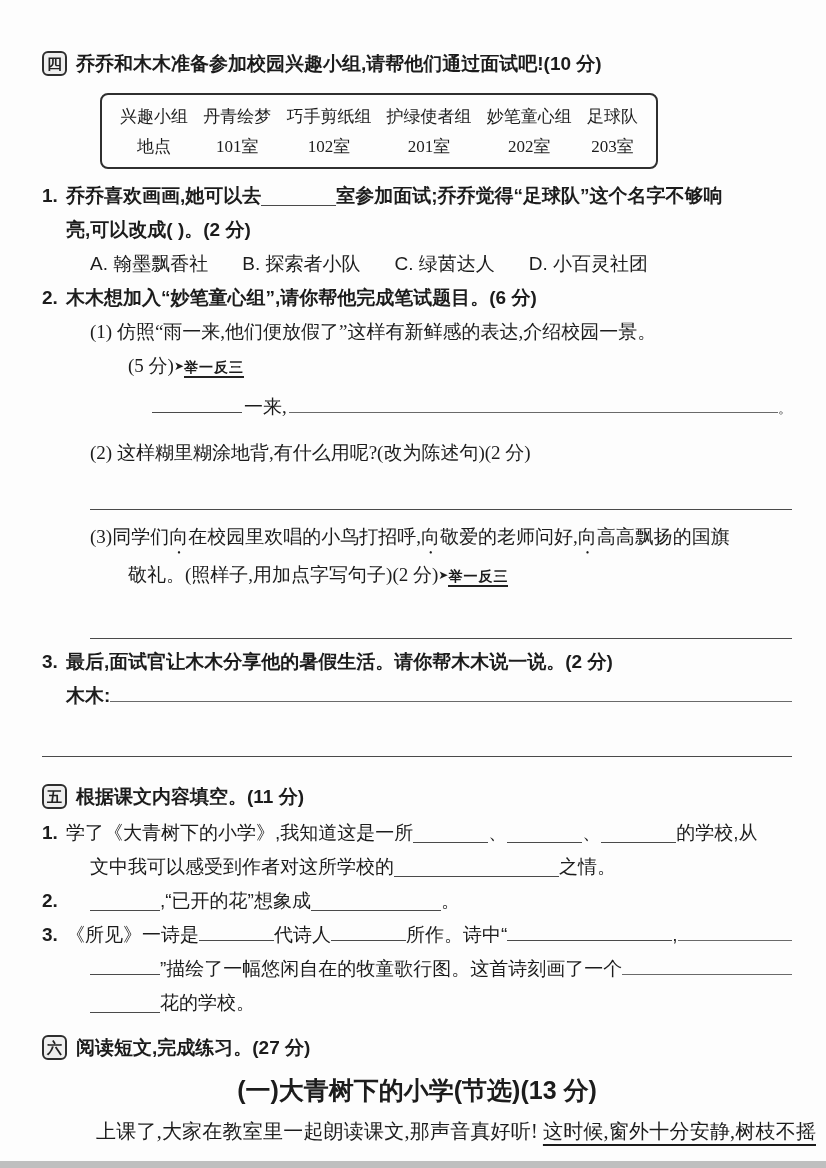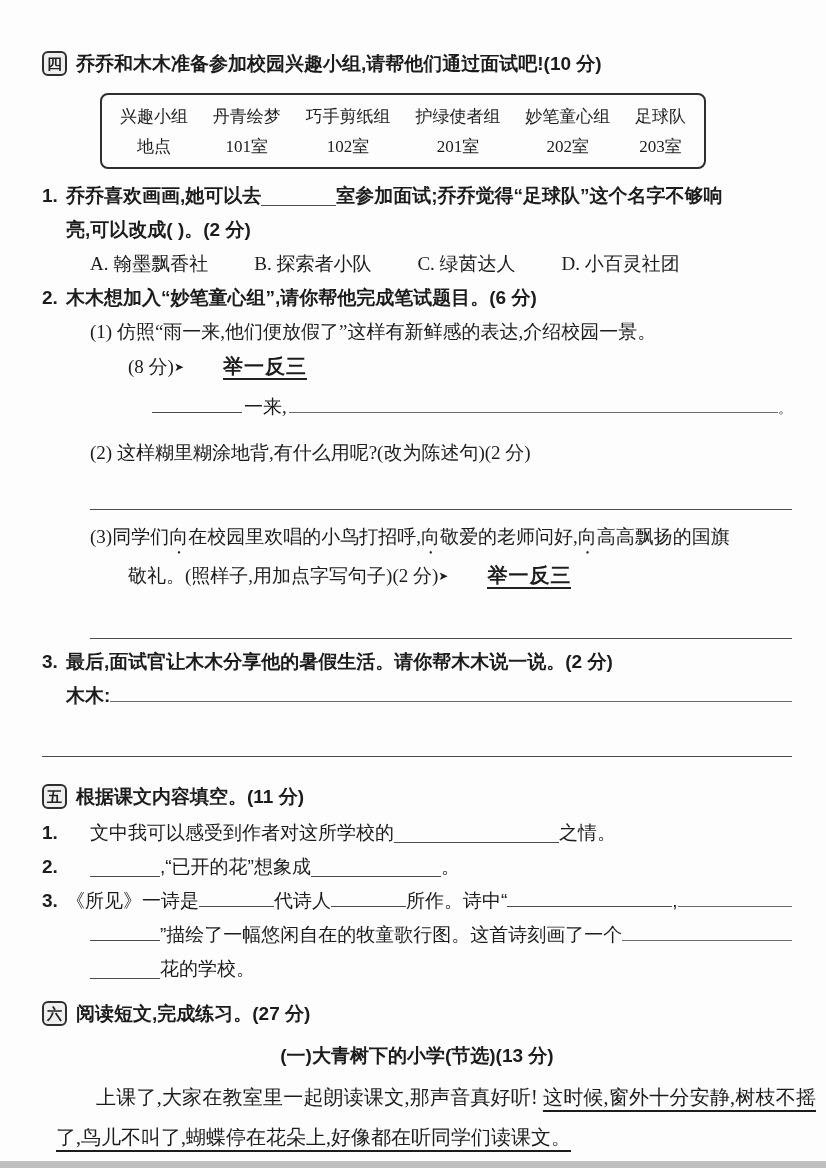--- a/index.html
+++ b/index.html
@@ -16,21 +16,21 @@
   
   .sec-head { display:flex; align-items:center; gap:9px; font-size:19px; font-weight:bold; line-height:27px; }
   .badge {
     flex:0 0 auto; width:25px; height:25px; border:2px solid #2e2e2e; border-radius:6px;
     background:#efefef; color:#222; font-size:15px; font-weight:bold;
     display:flex; align-items:center; justify-content:center;
   }
 
   
   .group-table {
-    margin:16px 0 0 58px; width:606px; height:76px;
+    margin:16px 0 0 58px; width:558px; height:76px;
     border:2px solid #2f2f2f; border-radius:8px;
     display:flex; align-items:stretch; justify-content:space-between;
     padding:6px 18px; font-family:"Liberation Serif", serif; font-size:17px;
   }
   .group-col { display:flex; flex-direction:column; justify-content:space-around; align-items:center; }
 
   
   .q { display:flex; align-items:flex-start; font-size:19px; line-height:34px; }
   .q-num { font-weight:bold; width:24px; flex:0 0 auto; }
   .q-body { flex:1; }
@@ -40,32 +40,32 @@
   .wrap-indent { padding-left:38px; }
 
   .blank { display:inline-block; border-bottom:1.6px solid #4a4a4a; height:22px; vertical-align:-4px; }.w70{width:70px}.w75{width:75px}.w90{width:90px}
   .w130{width:130px}.w165{width:165px}
   .blank-grow { flex:1; border-bottom:1.6px solid #6a6a6a; height:22px; }
   .fill-row { display:flex; align-items:baseline; }
   .ans-line { border-bottom:1.6px solid #4a4a4a; height:30px; }
 
   .marker { white-space:nowrap; }
   .marker .arrow { font-size:12px; vertical-align:2px; }
-  .marker .mk-text { font-family:"Liberation Sans", sans-serif; font-size:20px; font-weight:bold; border-bottom:2px solid #222; padding-bottom:1px; letter-spacing:1px;margin-left:39px; }
+  .marker .mk-text { font-family:"Liberation Sans", sans-serif; font-size:14px; font-weight:bold; border-bottom:2px solid #222; padding-bottom:1px; letter-spacing:1px; }
 
   .dotted {
     -webkit-text-emphasis:dot; -webkit-text-emphasis-position:under right;
     text-emphasis:dot; text-emphasis-position:under right;
   }
 
-  .opts { display:flex; gap:12px; font-family:Liberation Serif, serif; }
+  .opts { display:flex; gap:0; font-family:Liberation Sans, sans-serif; }
   .opt { margin-right:34px; }
 
   
-  .passage-title { text-align:center; font-weight:bold; font-size:19px; margin-top:12px; line-height:34px; }
+  .passage-title { text-align:center; font-weight:bold; font-size:25px; margin-top:12px; line-height:34px; }
   .passage {
     font-family:"Liberation Serif", serif; font-size:20px; line-height:40px;
     margin:4px 0 0 14px; width:760px; text-indent:2em; text-align:justify;
   }
   .uline { text-decoration:underline; text-underline-offset:6px; text-decoration-thickness:1.5px; }
 
   .speaker { font-weight:bold; white-space:nowrap; }
 
   .bottom-strip { position:absolute; left:0; bottom:0; width:100%; height:7px; background:#bfbfbf; }
 
@@ -126,21 +126,21 @@
 
   <div class="q">
     <span class="q-num">2.</span>
     <div class="q-body">
       <div class="stem">木木想加入“妙笔童心组”,请你帮他完成笔试题目。(6 分)</div>
 
       <div class="sub sub-indent">
         <span>(1)</span>
         <span>仿照“雨一来,他们便放假了”这样有新鲜感的表达,介绍校园一景。</span>
         <div class="wrap-indent">
-          <span>(8 分)</span><span class="marker"><span class="arrow">➤</span><span class="mk-text">举一反三</span></span>
+          <span>(5 分)</span><span class="marker"><span class="arrow">➤</span><span class="mk-text">举一反三</span></span>
         </div>
         <div class="fill-row" style="padding-left:62px; margin-top:6px;">
           <span class="blank w90"></span>
             <span style="padding:0 2px;">一来,</span>
             <span class="blank-grow"></span>
             <span style="font-size:14px;">。</span>
         </div>
       </div>
 
       <div class="sub sub-indent mt10">
@@ -172,20 +172,23 @@
   <div class="ans-line" style="margin-top:14px;"></div>
 
   <div class="sec-head mt26">
     <span class="badge">五</span>
     <span>根据课文内容填空。(11 分)</span>
   </div>
 
   <div class="q mt6">
     <span class="q-num">1.</span>
     <div class="q-body">
+      <div>
+        <span>学了《大青树下的小学》,我知道这是一所</span><span class="blank w75"></span><span>、</span><span class="blank w75"></span><span>、</span><span class="blank w75"></span><span>的学校,从</span>
+      </div>
       <div class="sub-indent">
         <span>文中我可以感受到作者对这所学校的</span><span class="blank w165"></span><span>之情。</span>
       </div>
     </div>
   </div>
 
   <div class="q">
     <span class="q-num">2.</span>
     <div class="q-body">
       <div class="sub-indent">

